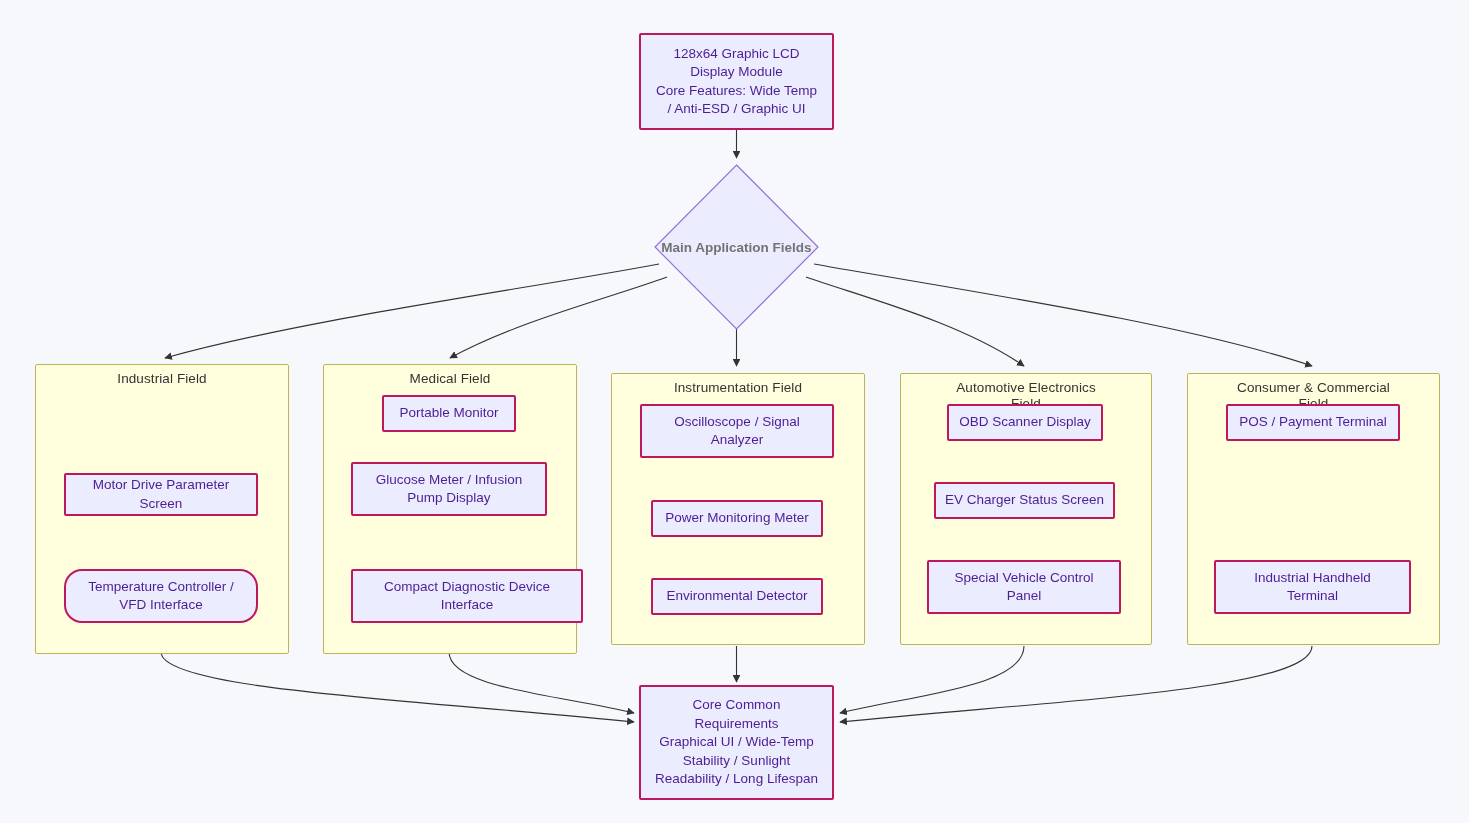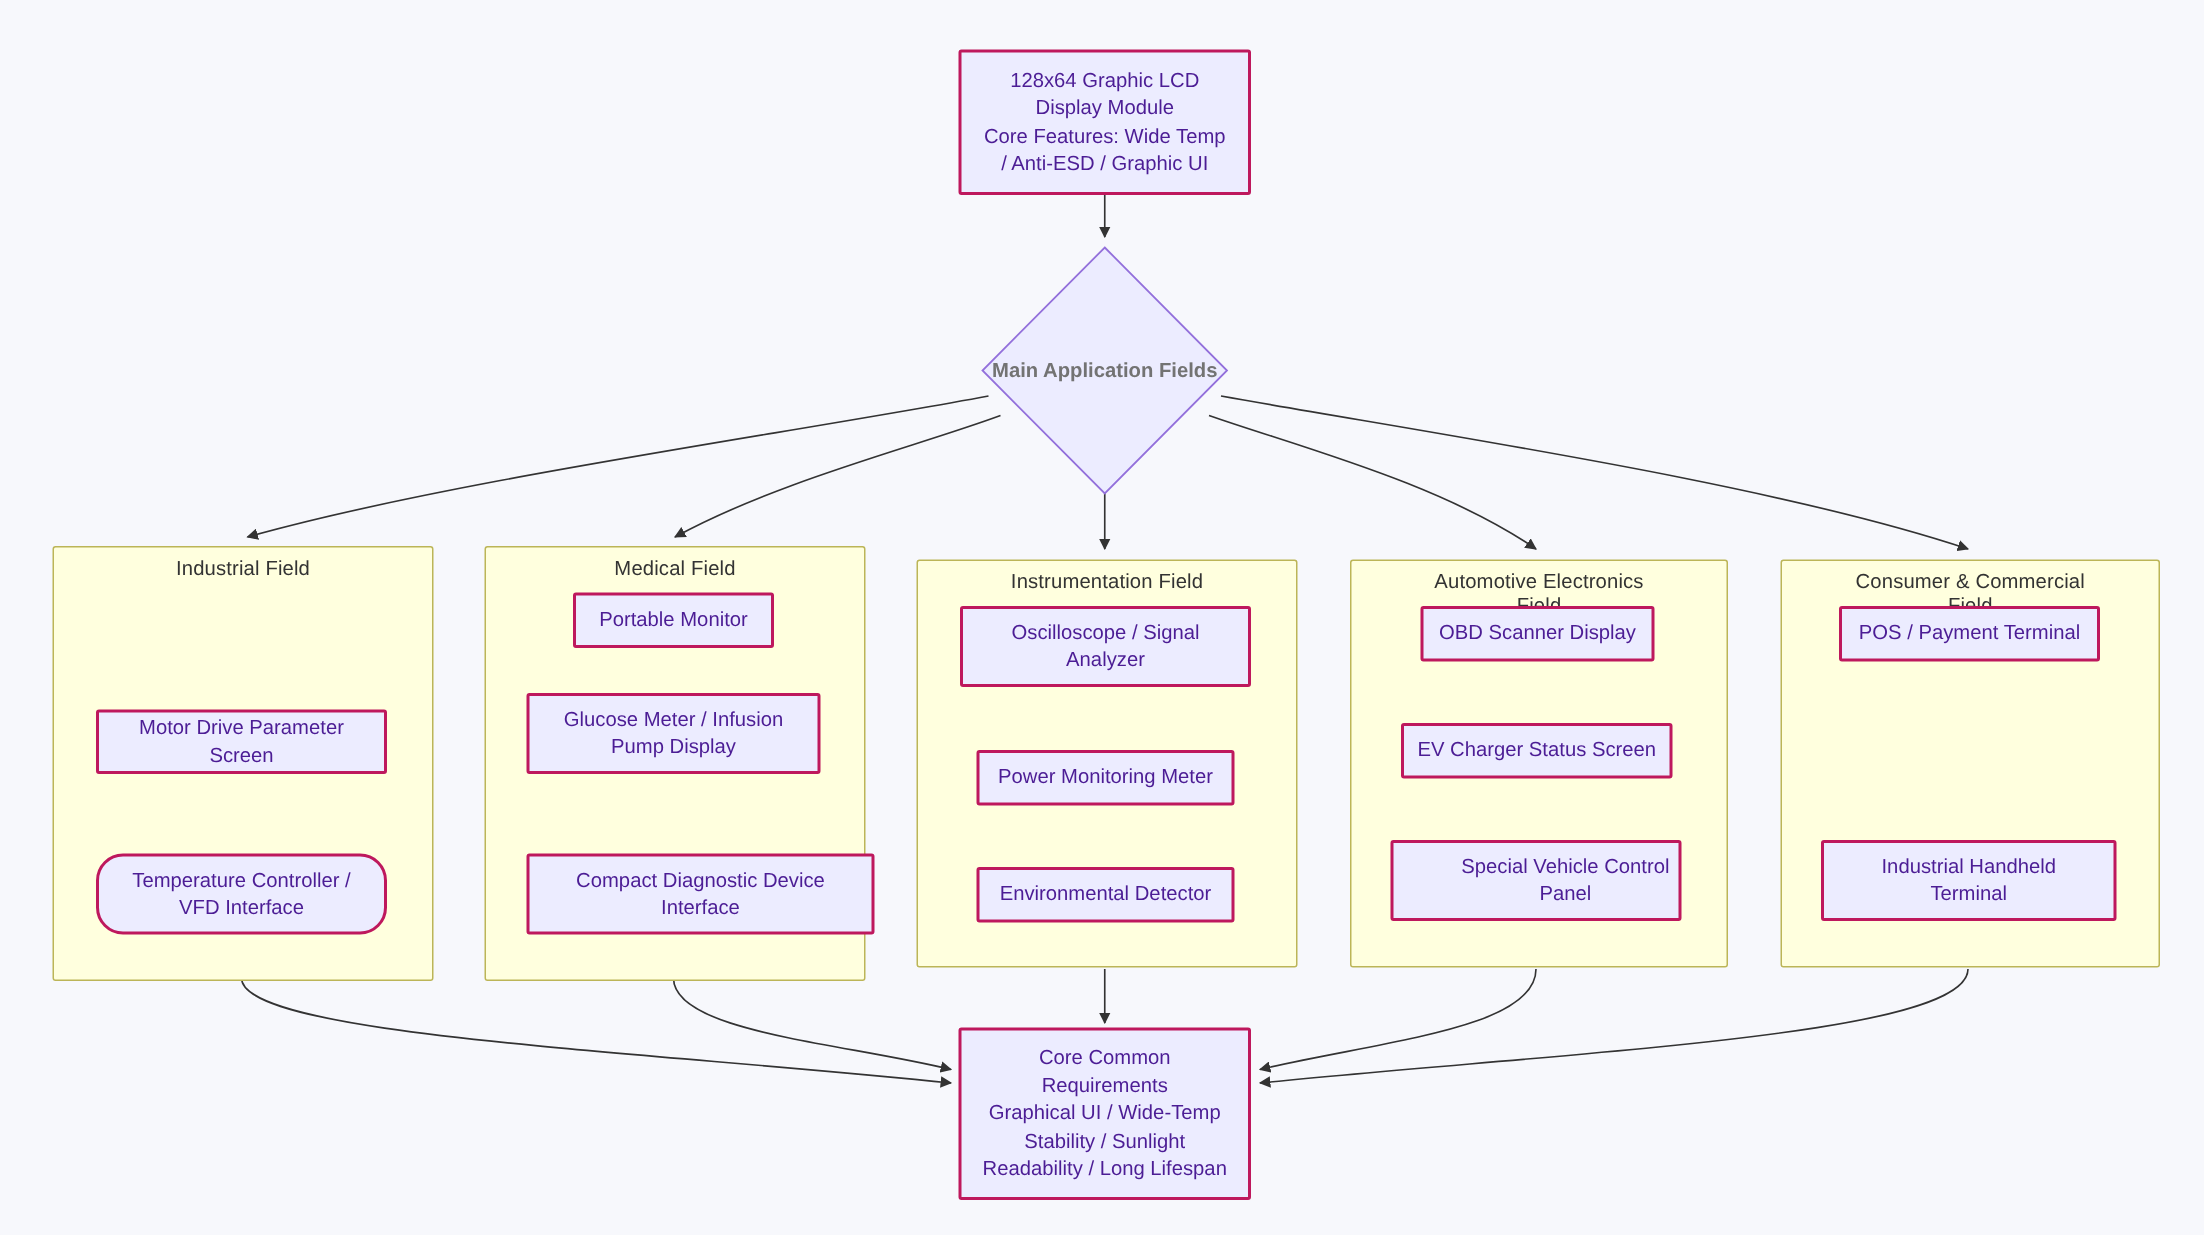--- a/index.html
+++ b/index.html
@@ -190,21 +190,21 @@
       <div>Automotive Electronics</div>
       <div>Field</div>
     </div>
   </div>
   <div class="node" style="left:947px; top:404px; width:156px; height:37px;">
     <div>OBD Scanner Display</div>
   </div>
   <div class="node" style="left:934px; top:482px; width:181px; height:37px;">
     <div>EV Charger Status Screen</div>
   </div>
-  <div class="node" style="left:927px; top:560px; width:194px; height:54px;justify-content:flex-end;">
+  <div class="node" style="left:927px; top:560px; width:194px; height:54px;">
     <div>
       <div>Special Vehicle Control</div>
       <div>Panel</div>
     </div>
   </div>
 
   <div class="cluster" style="left:1187px; top:373px; width:251px; height:270px;">
     <div class="cluster-label">
       <div>Consumer &amp; Commercial</div>
       <div>Field</div>

